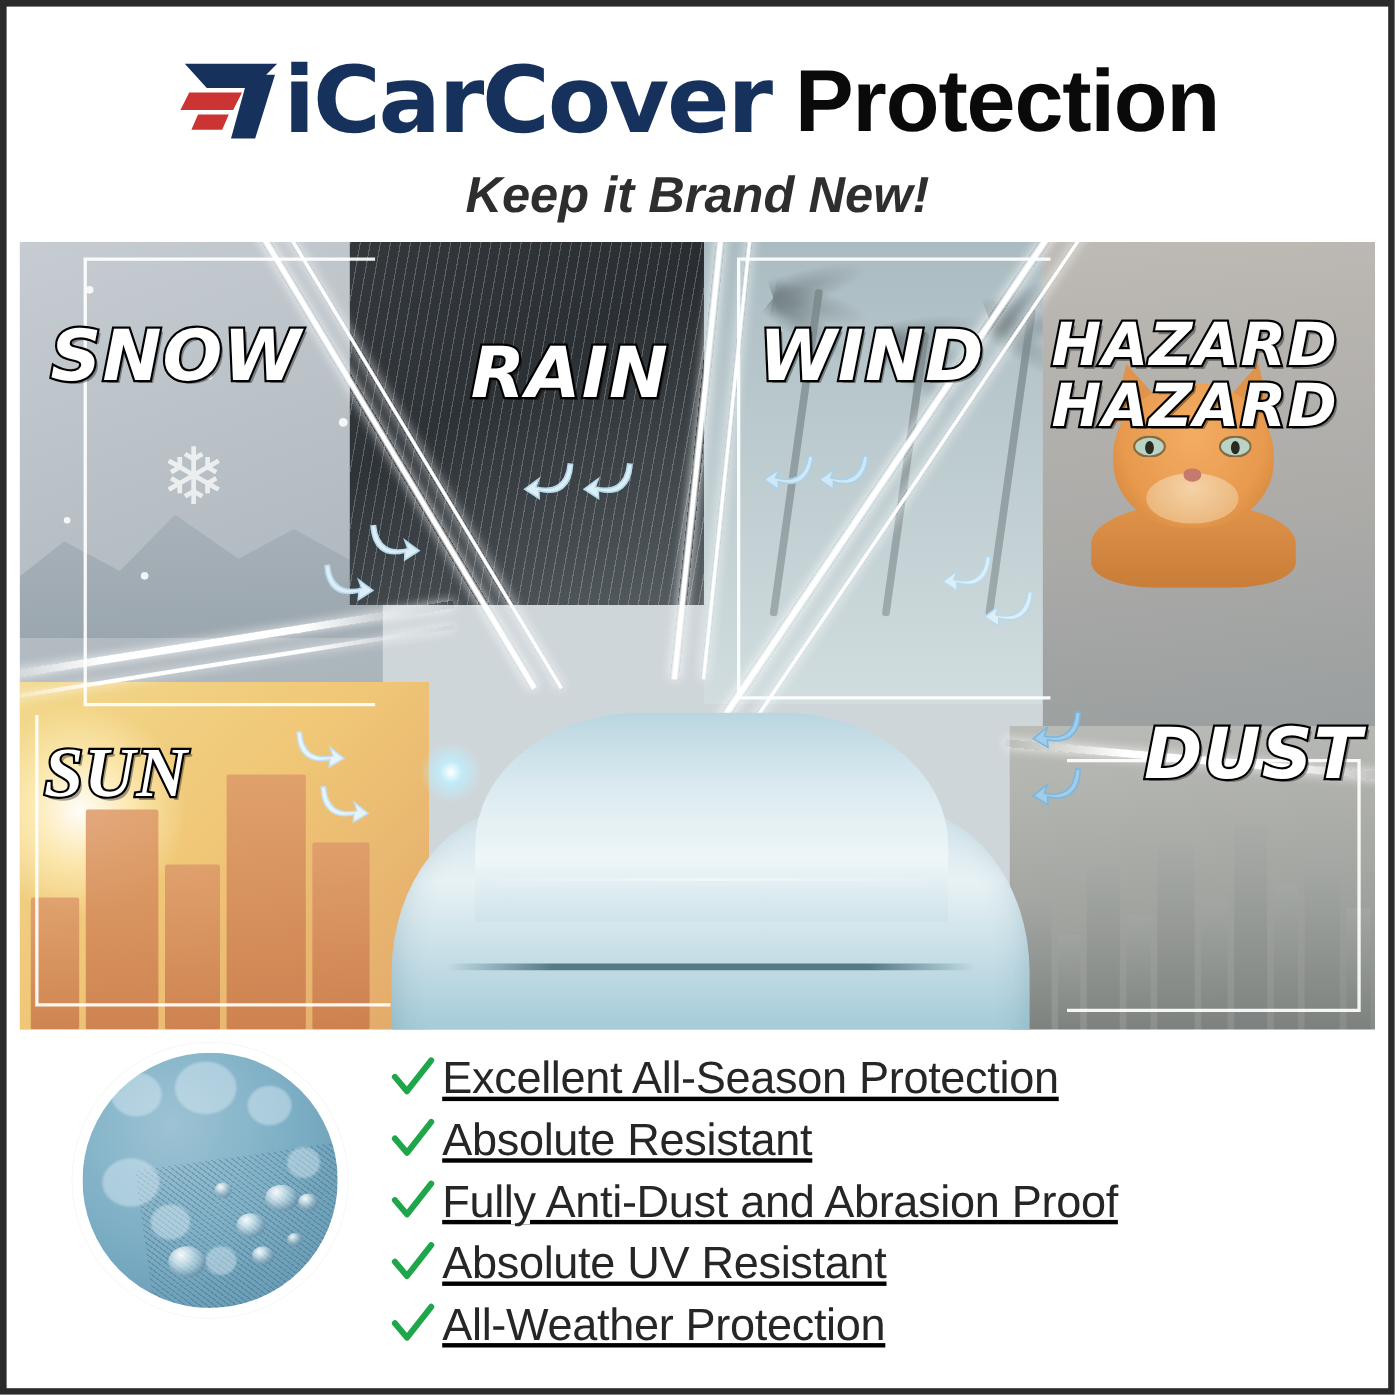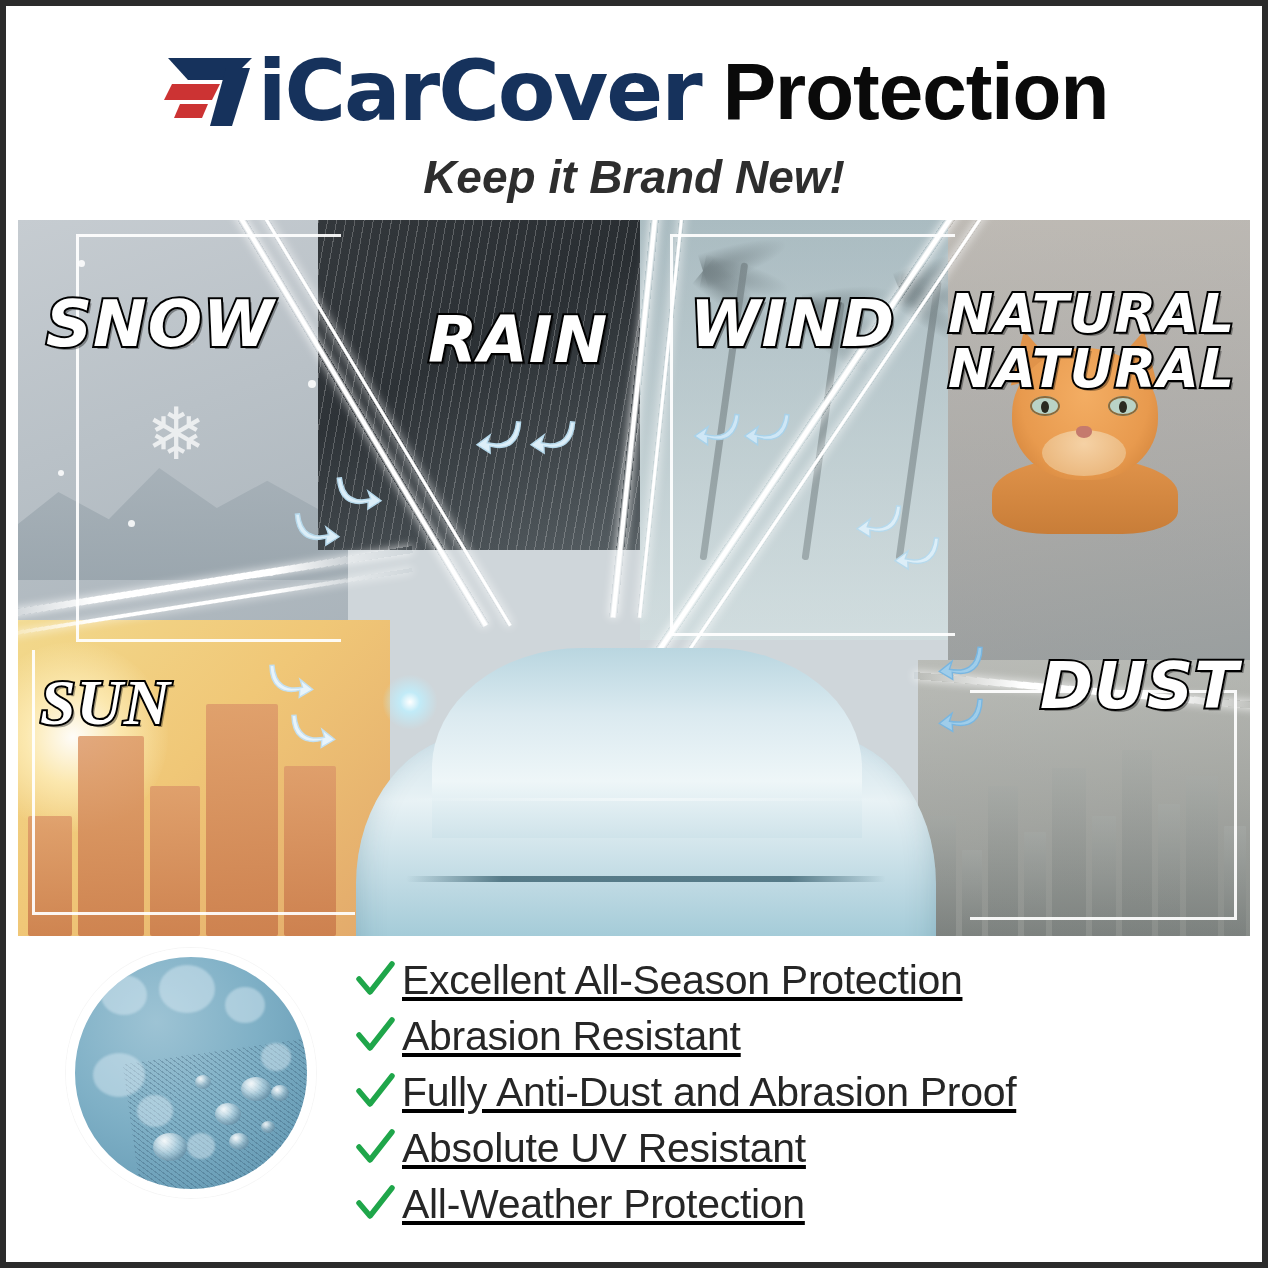--- a/index.html
+++ b/index.html
@@ -346,21 +346,21 @@
     </div>
     <div class="arrow" style="left:920px;top:474px;transform:scaleX(-1) rotate(-4deg);">
       <svg viewBox="0 0 46 40">
           <path d="M7 4 C7 24 18 30 34 28 L32 20 L44 31 L30 38 L31 31 C12 34 2 24 3 4 Z" fill="#9fcdea" stroke="#79b6e0" stroke-width="1.4"></path>
         </svg>
     </div>
 
     <div class="word" style="left:28px;top:72px;font-size:64px;">SNOW</div>
     <div class="word" style="left:410px;top:72px;font-size:64px;margin-top:16px;">RAIN</div>
     <div class="word" style="left:672px;top:72px;font-size:64px;">WIND</div>
-    <div class="word" style="left:930px;top:66px;font-size:54px;white-space:normal;width:276px;text-align:center;">NATURAL NATURAL</div>
+    <div class="word" style="left:930px;top:66px;font-size:54px;white-space:normal;width:276px;text-align:center;">HAZARD HAZARD</div>
     <div class="word" style="left:22px;top:450px;font-size:64px;font-family:Liberation Serif, serif;">SUN</div>
     <div class="word" style="left:1022px;top:434px;font-size:64px;">DUST</div>
   </div>
 
   <div class="features">
 
     <div class="droplet-circle">
       <span class="weave"></span>
       <span class="blur-bead" style="left:26px;top:18px;width:46px;height:40px;"></span>
       <span class="blur-bead" style="left:84px;top:8px;width:56px;height:48px;"></span>
@@ -386,21 +386,21 @@
             </svg>
         </span>
         <span class="feat-text">Excellent All-Season Protection</span>
       </div>
       <div class="feat-row">
         <span class="check">
           <svg viewBox="0 0 42 42">
               <path d="M5 20 L16 33 L38 5" fill="none" stroke="#1fa64a" stroke-width="5.5" stroke-linecap="round" stroke-linejoin="round"></path>
             </svg>
         </span>
-        <span class="feat-text">Abrasion Resistant</span>
+        <span class="feat-text">Absolute Resistant</span>
       </div>
       <div class="feat-row">
         <span class="check">
           <svg viewBox="0 0 42 42">
               <path d="M5 20 L16 33 L38 5" fill="none" stroke="#1fa64a" stroke-width="5.5" stroke-linecap="round" stroke-linejoin="round"></path>
             </svg>
         </span>
         <span class="feat-text">Fully Anti-Dust and Abrasion Proof</span>
       </div>
       <div class="feat-row">

